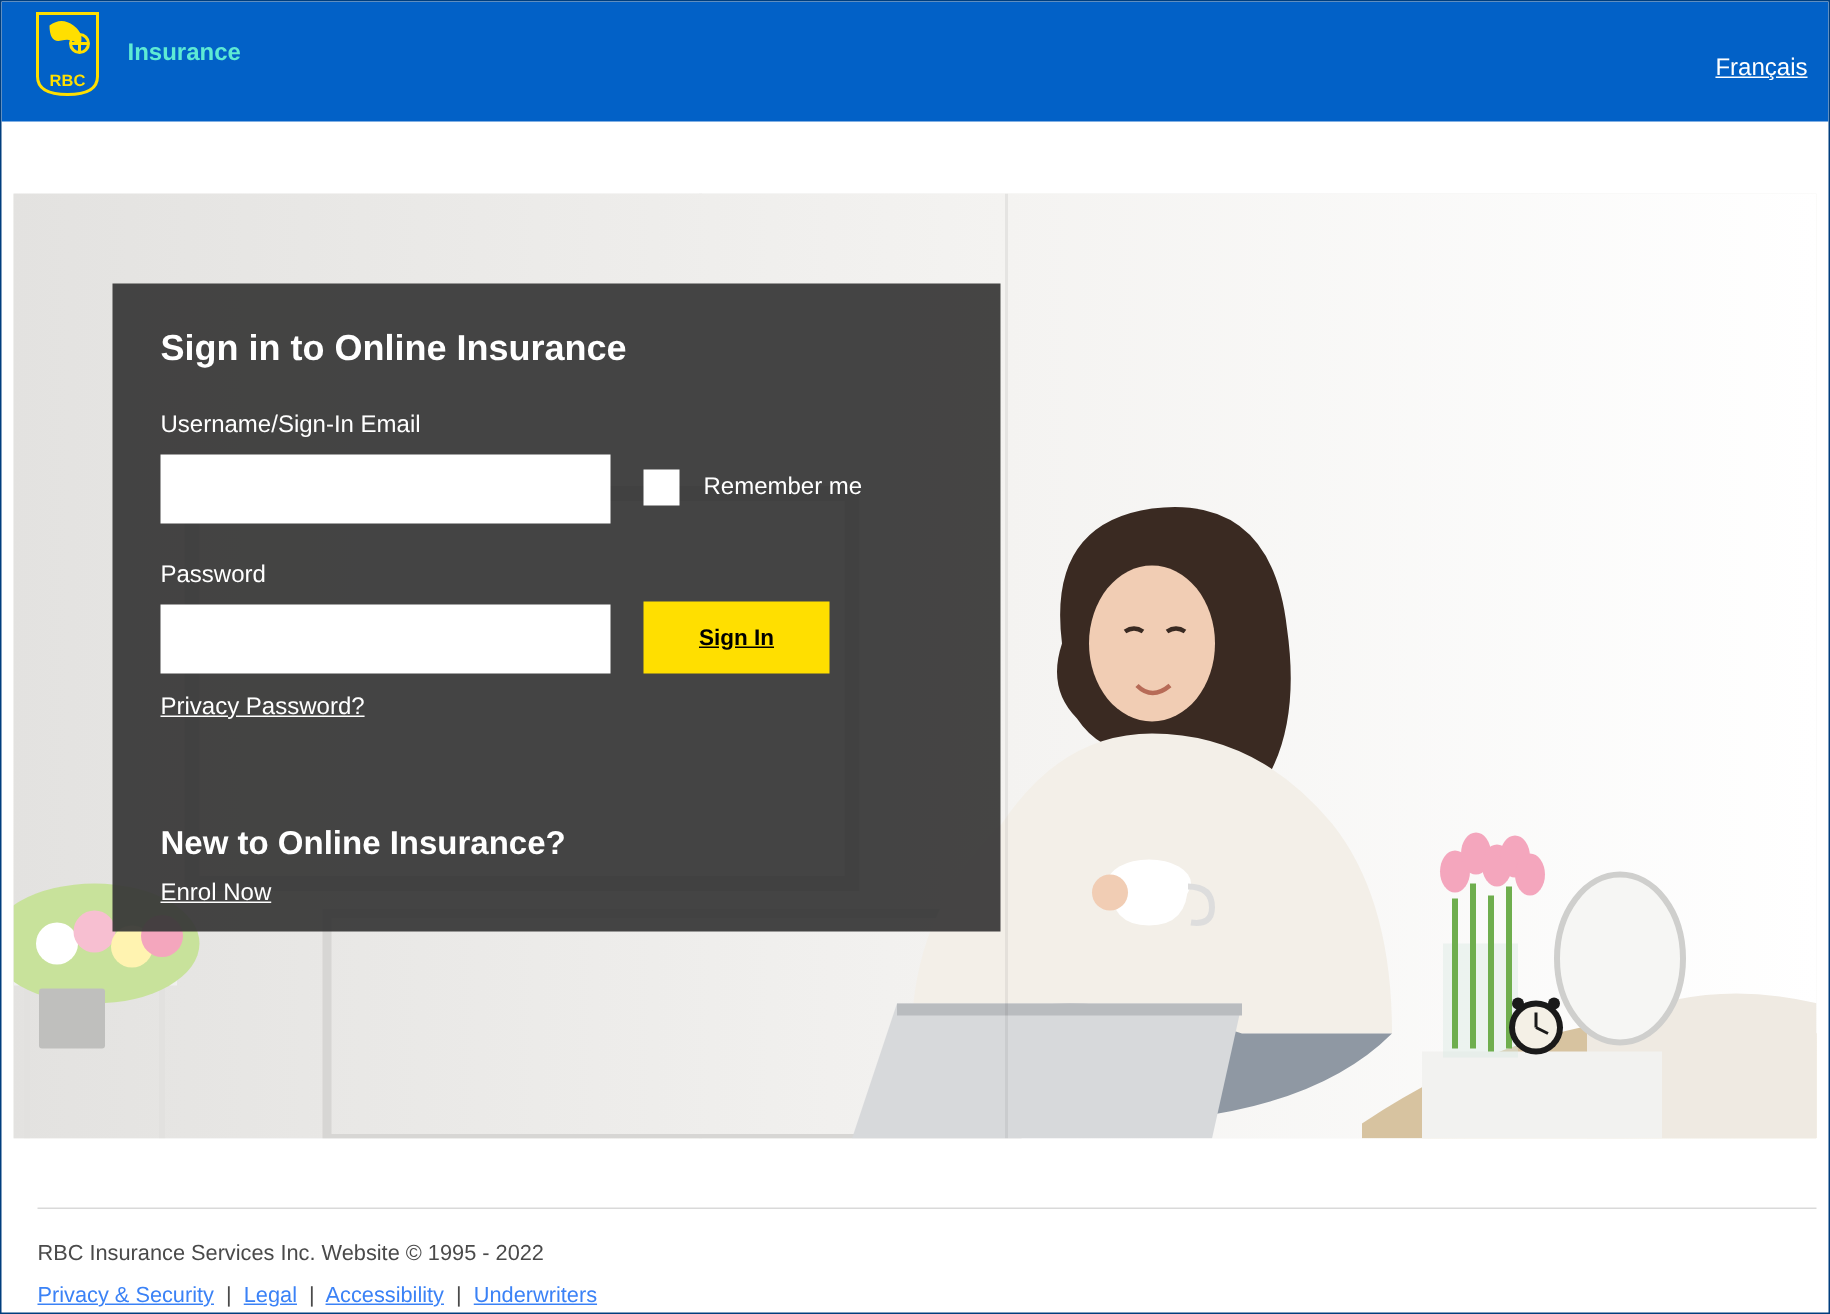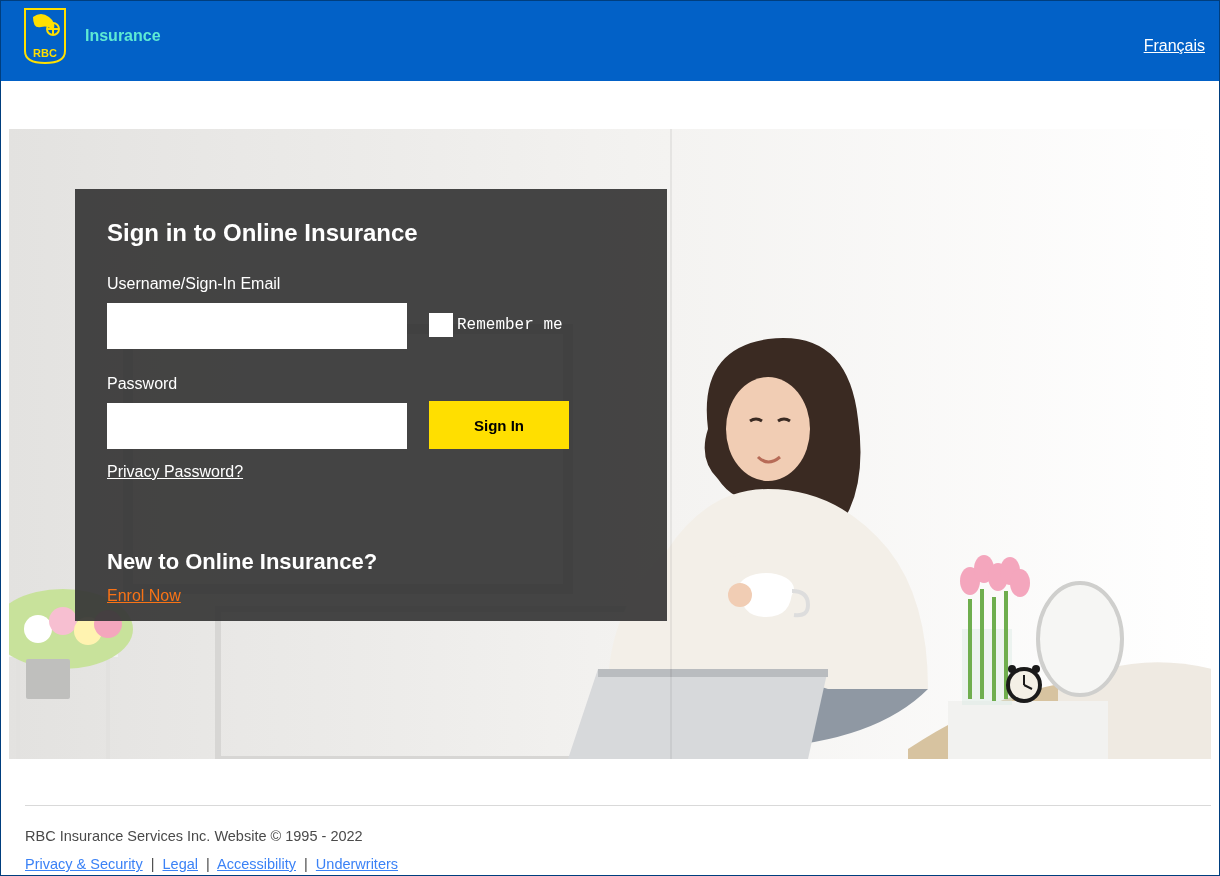--- a/index.html
+++ b/index.html
@@ -71,47 +71,48 @@
   font-size: 24px;
   font-weight: 600;
   margin-bottom: 28px;
 }
 .form-row { display: flex; align-items: flex-end; gap: 22px; margin-bottom: 26px; }
 .field { display: flex; flex-direction: column; }
 .field label { font-size: 16px; margin-bottom: 10px; }
 .field input[type="text"], .field input[type="password"] {
   width: 300px; height: 46px; border: none; background: #fff; font-size: 16px; padding: 0 10px;
 }
-.remember { display: flex; align-items: center; gap: 4px; padding-bottom: 12px; font-family: Liberation Mono, monospace; }
+.remember { display: flex; align-items: center; gap: 16px; padding-bottom: 12px; }
 .remember-box {
   width: 24px; height: 24px; background: #fff; border: none; cursor: pointer; display:inline-block;
 }
 .remember-label { font-size: 16px; }
 .signin-btn {
-  width: 140px; height: 48px;
+  width: 124px; height: 48px;
   background: #ffdf00;
   color: #000;
   font-weight: 700;
   font-size: 15px;
   border: none;
   cursor: pointer;
+  text-decoration: underline;
 }
 .forgot {
   color: #fff;
   text-decoration: underline;
   font-size: 16px;
   cursor: pointer;
 }
 .new-row {
   display: flex; align-items: baseline; gap: 12px;
   margin-top: 68px;
   flex-direction: column;
 }
 .new-row h2 { font-size: 22px; font-weight: 600; }
-.enrol { color: #f97316; text-decoration: underline; font-size: 16px; cursor: pointer; }
+.enrol { color: #ffffff; text-decoration: underline; font-size: 16px; cursor: pointer; }
 
 
 .footer {
   margin: 46px 8px 0 24px;
   border-top: 1px solid #d9d9d9;
   padding: 22px 0 0 0;
   font-size: 14.5px;
   color: #4a4a4a;
 }
 .footer .copyright { margin-bottom: 12px; }

